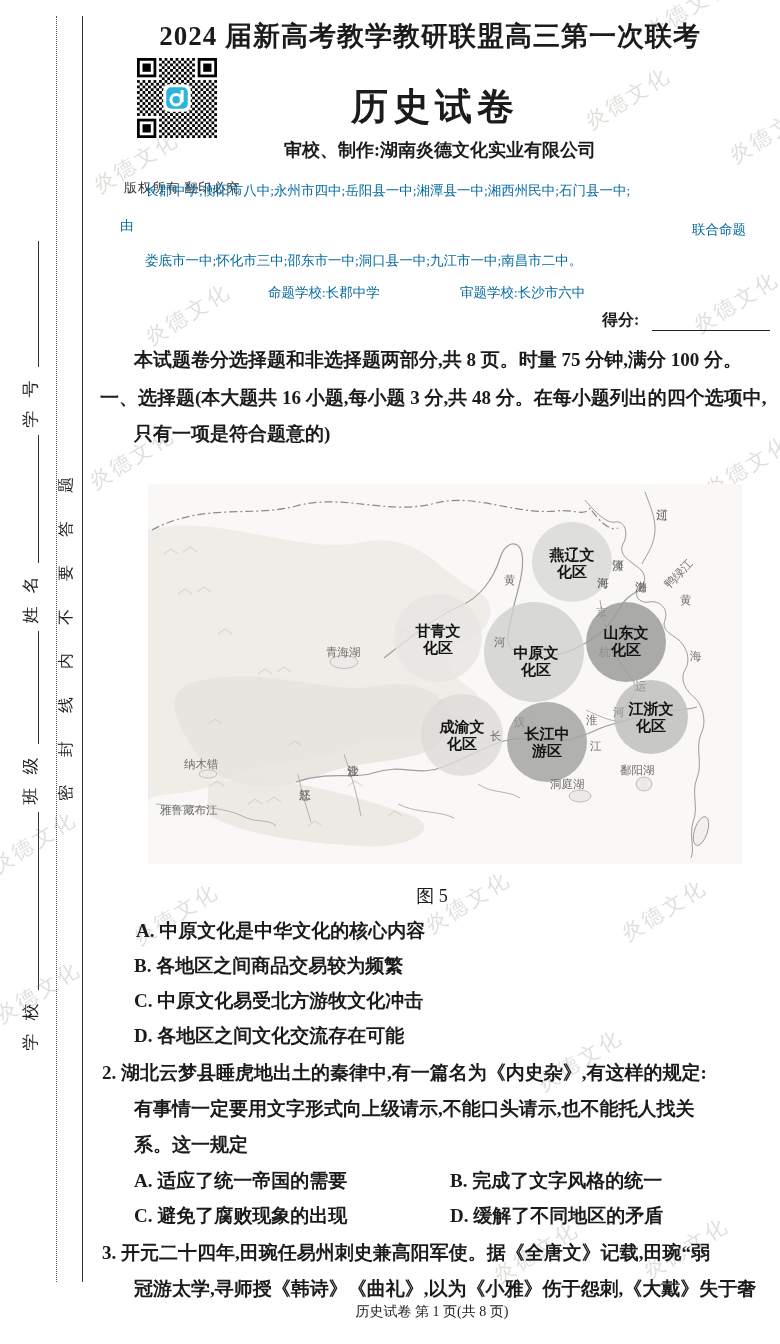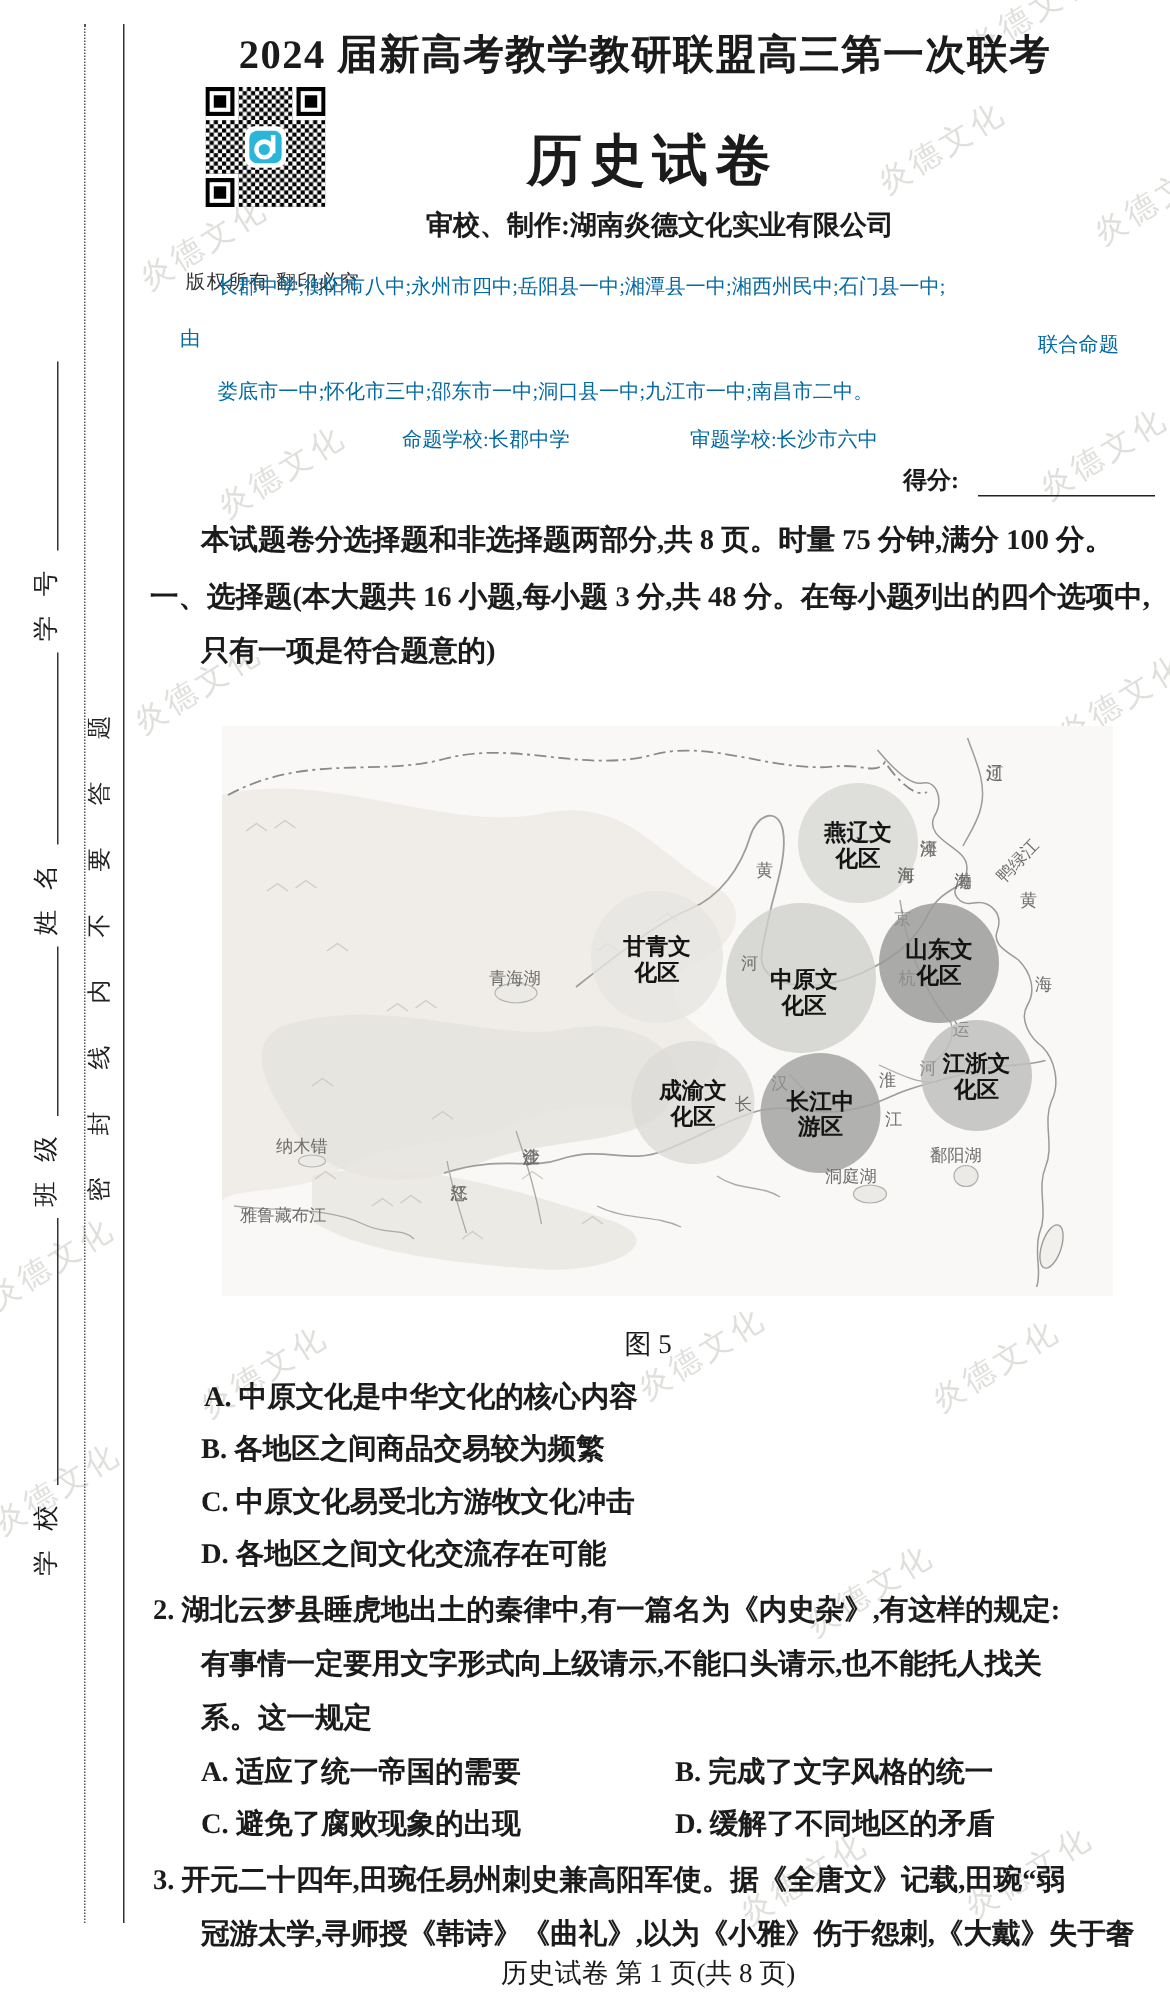--- a/index.html
+++ b/index.html
@@ -20,21 +20,21 @@
   .rl-blank{display:inline-block;border-bottom:1px solid #333;height:17px;}
   .exam-title{top:18px;left:90px;width:680px;font-size:27px;font-weight:bold;letter-spacing:1px;}
   .subject{top:82px;left:90px;width:690px;font-size:37px;font-weight:bold;letter-spacing:5px;}
   .producer{top:138px;left:140px;width:600px;font-size:18px;font-weight:bold;}
   .qrwrap{top:58px;left:137px;width:92px;}
   .qrcap{top:142px;left:122px;width:120px;font-size:13px;color:#333;text-align:center;letter-spacing:1px;margin-top:37px;}
   .school{font-size:13.5px;color:#0369a1;}
   .scoreline{font-size:16px;font-weight:bold;}
   .blankline{display:inline-block;border-bottom:1px solid #222;height:20px;}
   .body19{font-size:19px;font-weight:bold;}
-  .footer{top:1303px;left:100px;width:664px;font-size:18px;}
+  .footer{top:1303px;left:100px;width:664px;font-size:14px;}
   .vt{writing-mode:vertical-rl;text-orientation:upright;}
   svg text{font-family:"Liberation Serif","DejaVu Serif",serif;}
   .geo{font-size:11.5px;fill:#6e6e6c;}
   .geo2{font-size:11.5px;fill:#8d8d8b;}
   .regionlab{font-size:15px;font-weight:bold;fill:#141414;}
 </style>
 </head>
 <body>
 
 <div id="page">

